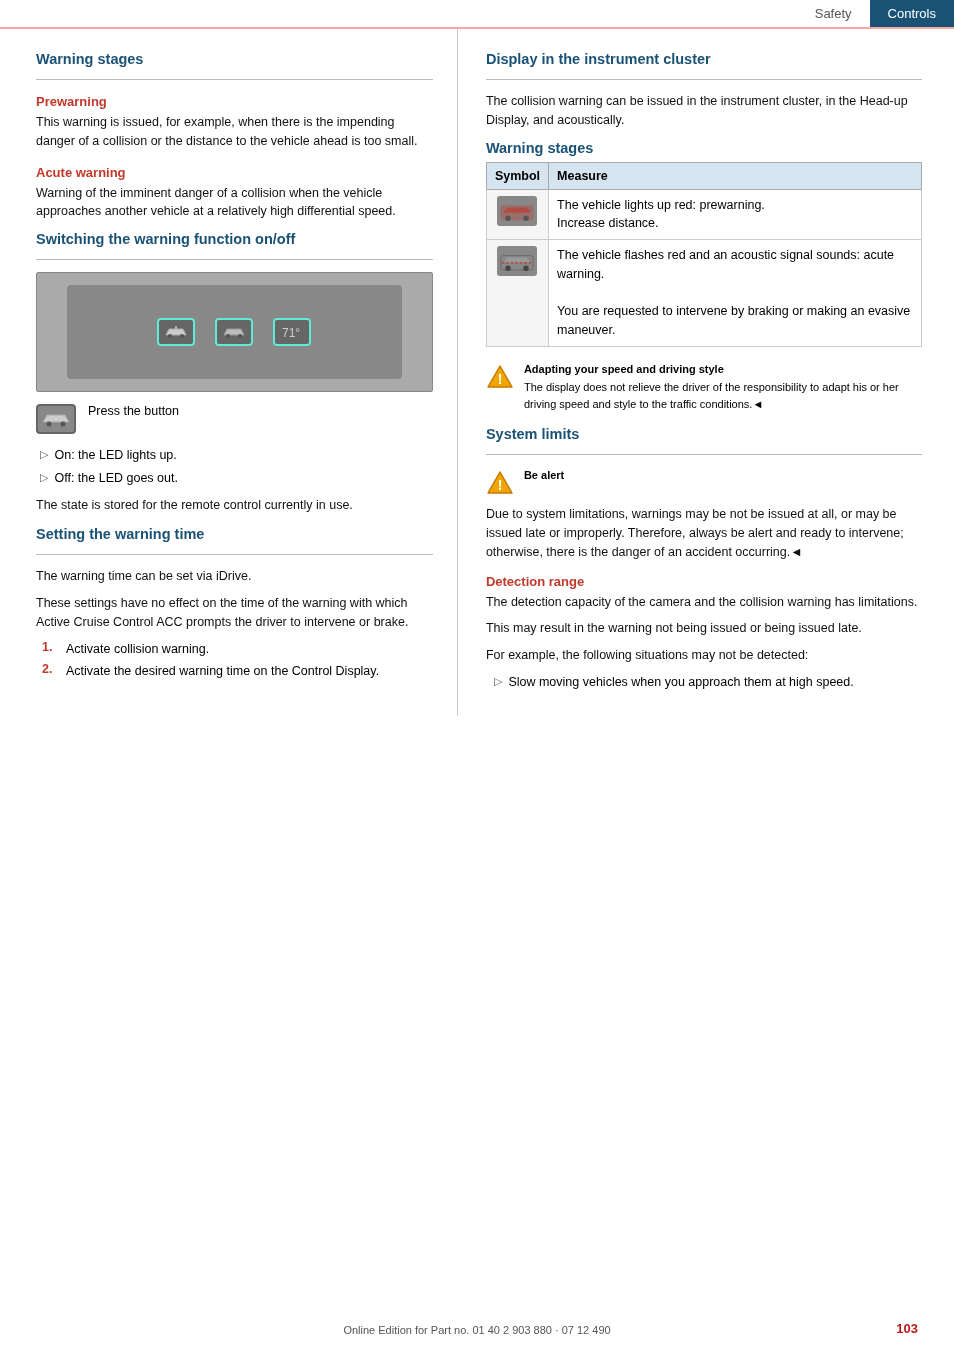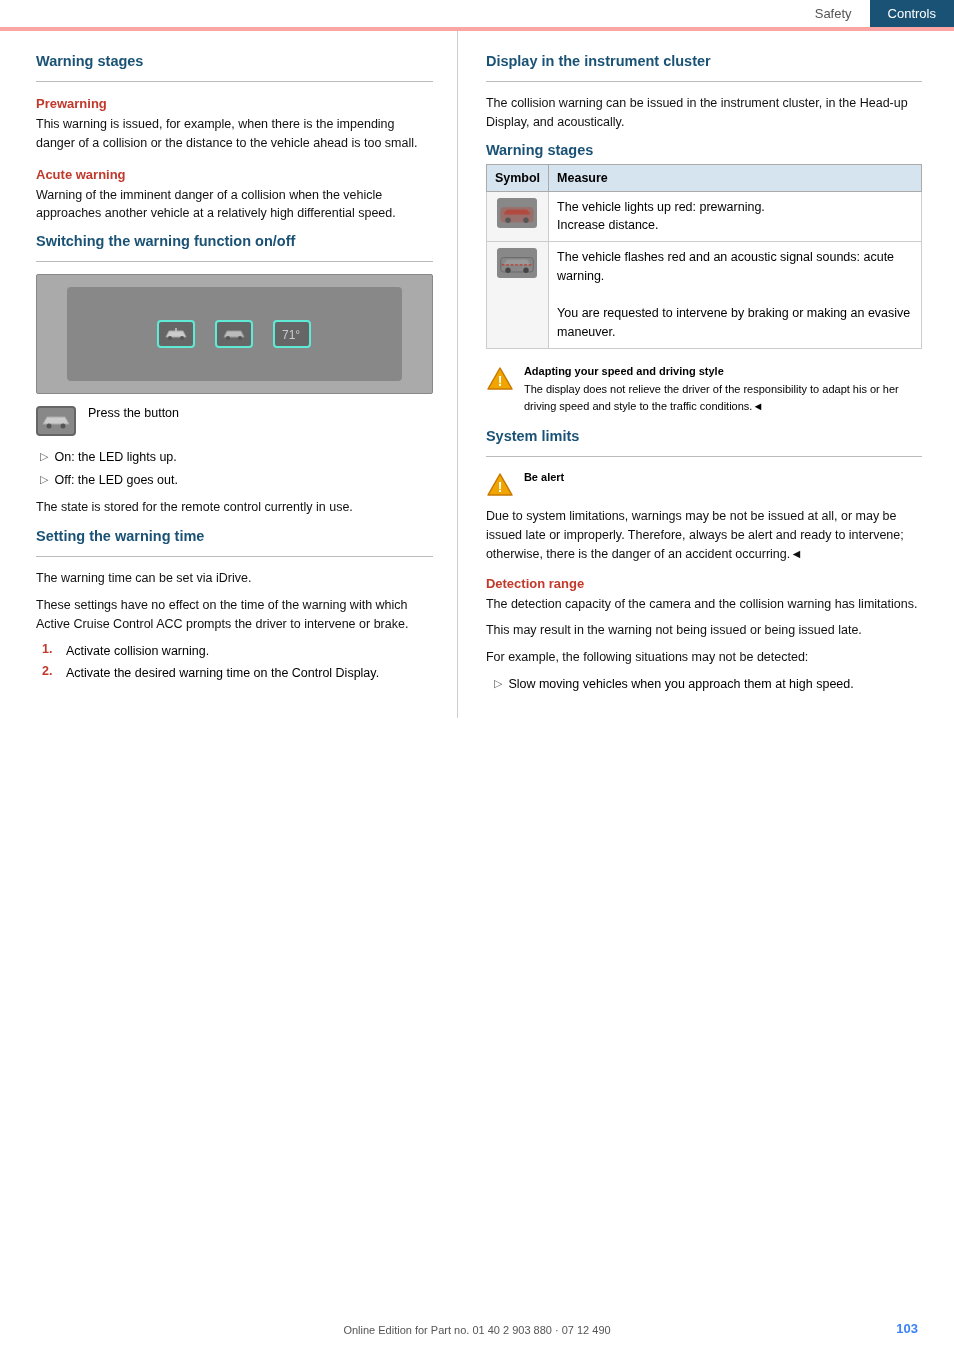--- a/index.html
+++ b/index.html
@@ -10,21 +10,21 @@
       color: #000;
       width: 954px;
       min-height: 1354px;
       position: relative;
     }
 
     
     .header-tabs {
       display: flex;
       justify-content: flex-end;
-      border-bottom: 4px solid #fca5a5;
+      border-bottom: 2px solid #fca5a5;
       padding-bottom: 0;
       margin-bottom: 0;
     }
     .tab {
       padding: 6px 18px;
       font-size: 13px;
       color: #000;
     }
     .tab.active {
       background: #1a5276;
@@ -266,21 +266,21 @@
     }
     .footer-text {
       font-size: 11px;
       color: #555;
     }
     .page-number {
       position: absolute;
       bottom: 18px;
       right: 36px;
       font-size: 13px;
-      color: #3b82f6;
+      color: #b91c1c;
       font-weight: bold;
     }
   </style>
 </head>
 <body>
 
 <div class="header-tabs">
   <span class="tab inactive">Safety</span>
   <span class="tab active">Controls</span>
 </div>

